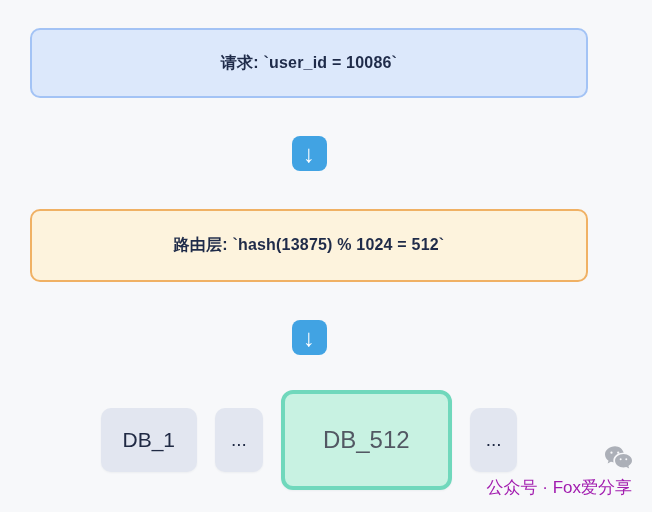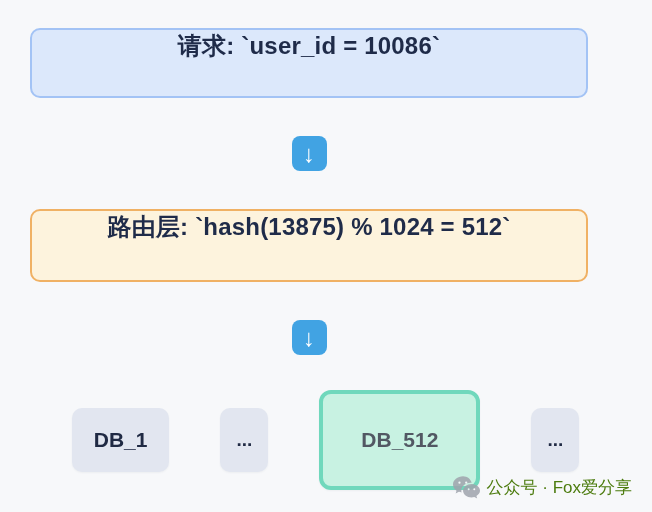--- a/index.html
+++ b/index.html
@@ -7,51 +7,50 @@
     width:652px;height:512px;position:relative;overflow:hidden;
     background:#f7f8fa;
     font-family:"Liberation Sans","DejaVu Sans",sans-serif;
   }
   .stack{
     position:absolute;left:30px;top:0;width:558px;
     display:flex;flex-direction:column;align-items:center;
   }
   .flow-box{
     box-sizing:border-box;width:100%;border-radius:10px;
-    display:flex;align-items:flex-start;justify-content:center;
-    font-weight:700;font-size:24px;color:#1f2b49;letter-spacing:0.2px;
+    display:flex;align-items:center;justify-content:center;
+    font-weight:700;font-size:16px;color:#1f2b49;letter-spacing:0.2px;
   }
   .request-box{margin-top:28px;height:70px;background:#dce8fb;border:2px solid #a3c3f5;}
   .routing-box{height:73px;background:#fdf3dd;border:2px solid #f0b164;}
   .arrow-badge{
     width:35px;height:35px;border-radius:8px;background:#41a3e3;
     display:flex;align-items:center;justify-content:center;
     color:#ffffff;font-size:24px;font-weight:900;line-height:1;
     margin:38px 0;
     user-select:none;
   }
   .arrow-badge.second{margin:38px 0 35px 0;}
   .db-row{display:flex;align-items:center;gap:18px;}
   .db-node{
     box-sizing:border-box;height:64px;border-radius:10px;
     background:#e2e6f0;display:flex;align-items:center;justify-content:flex-end;
-    padding:0 22px;font-weight:700;font-size:21px;color:#202a44;
+    padding:0 22px;font-weight:400;font-size:21px;color:#202a44;
     box-shadow:0 1px 2px rgba(40,50,80,0.05);
     white-space:nowrap;
-    margin-left:33px;
   }
   .db-node.dots{padding:0 16px;font-size:19px;}
   .db-node.highlight{
     height:100px;border-radius:12px;padding:0 38px;
-    background:#c8f2e2;border:4px solid #70d8bc;color:#525863;font-size:21px;
+    background:#c8f2e2;border:4px solid #70d8bc;color:#525863;font-size:24px;
   }
   .watermark{
     position:absolute;right:20px;bottom:13px;
-    display:flex;align-items:flex-start;gap:7px;
-    color:#4d7c0f;font-size:17px;font-weight:400;
+    display:flex;align-items:flex-end;gap:7px;
+    color:#a21caf;font-size:17px;font-weight:400;flex-direction:column;
   }
   .wechat-icon{display:inline-flex;opacity:0.85;}
 </style>
 </head>
 <body>
 
 <div class="stack">
 
   <div class="flow-box request-box">
     <span>请求: `user_id = 10086`</span>

